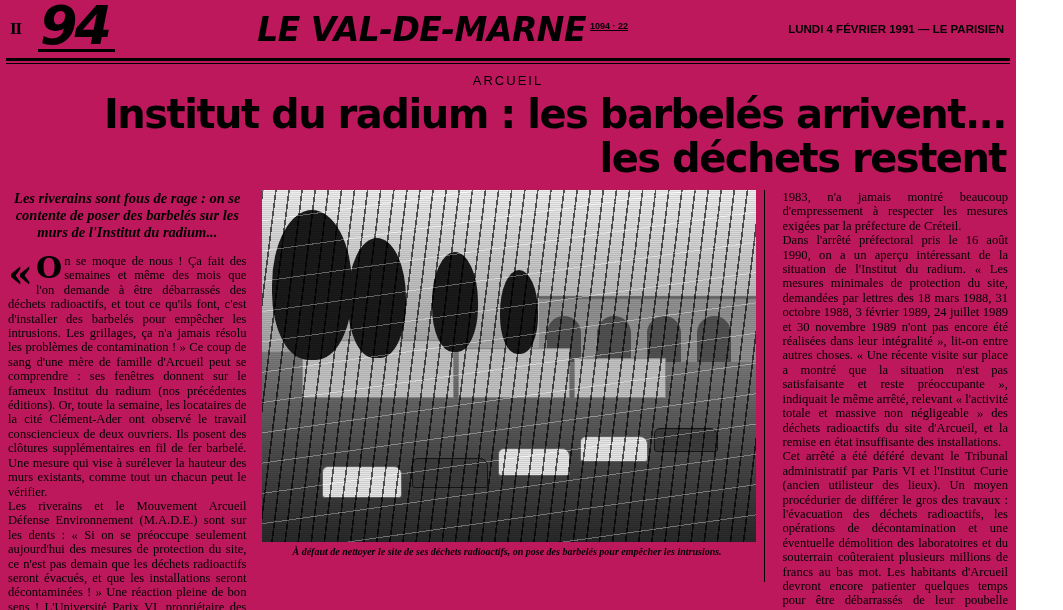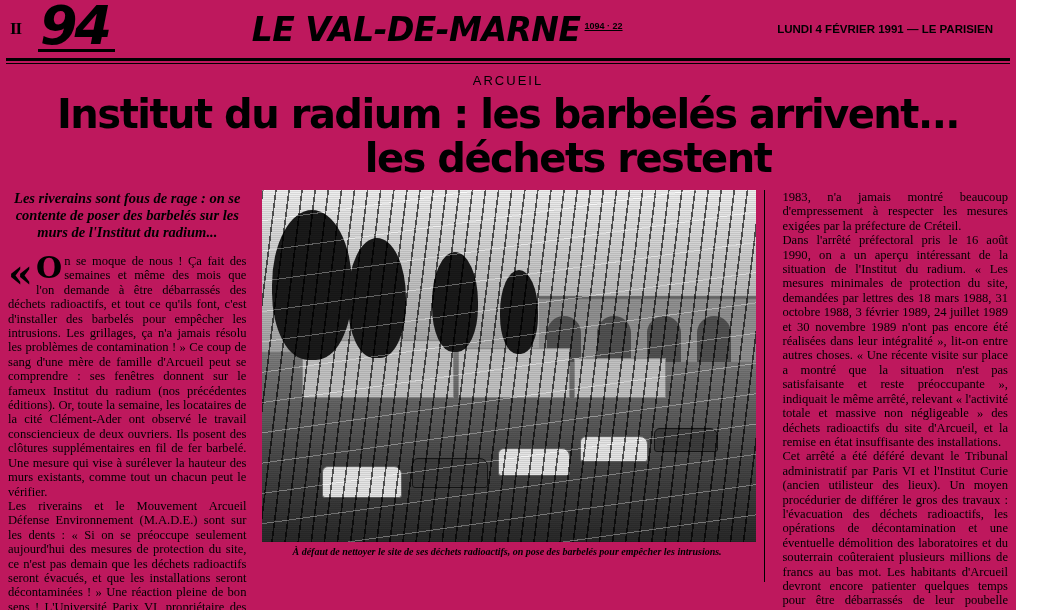--- a/index.html
+++ b/index.html
@@ -76,21 +76,21 @@
     font-style: normal;
     vertical-align: super;
     letter-spacing: 0;
     margin-left: 4px;
     text-decoration: underline;
   }
   .masthead-date {
     font-family: "Liberation Sans", sans-serif;
     font-size: 11.5px;
     font-weight: bold;
-    padding-right: 23px;
+    padding-right: 12px;
     white-space: nowrap;
   }
   .rule-thick {
     height: 3px;
     background: #000;
     margin: 0 6px;
   }
   .rule-thin {
     height: 1px;
     background: #000;
@@ -100,21 +100,21 @@
   
   .kicker {
     text-align: center;
     font-family: "Liberation Sans", sans-serif;
     font-size: 13px;
     letter-spacing: 2px;
     font-weight: normal;
     margin-top: 9px;
   }
   .headline {
-    text-align: center;
+    text-align: right;
     font-family: "DejaVu Sans", sans-serif;
     font-weight: bold;
     font-size: 40px;
     line-height: 44px;
     letter-spacing: -1.5px;
     margin-top: 4px;
     padding: 0 10px;
   }
   .headline .line2 {
     display: block;

